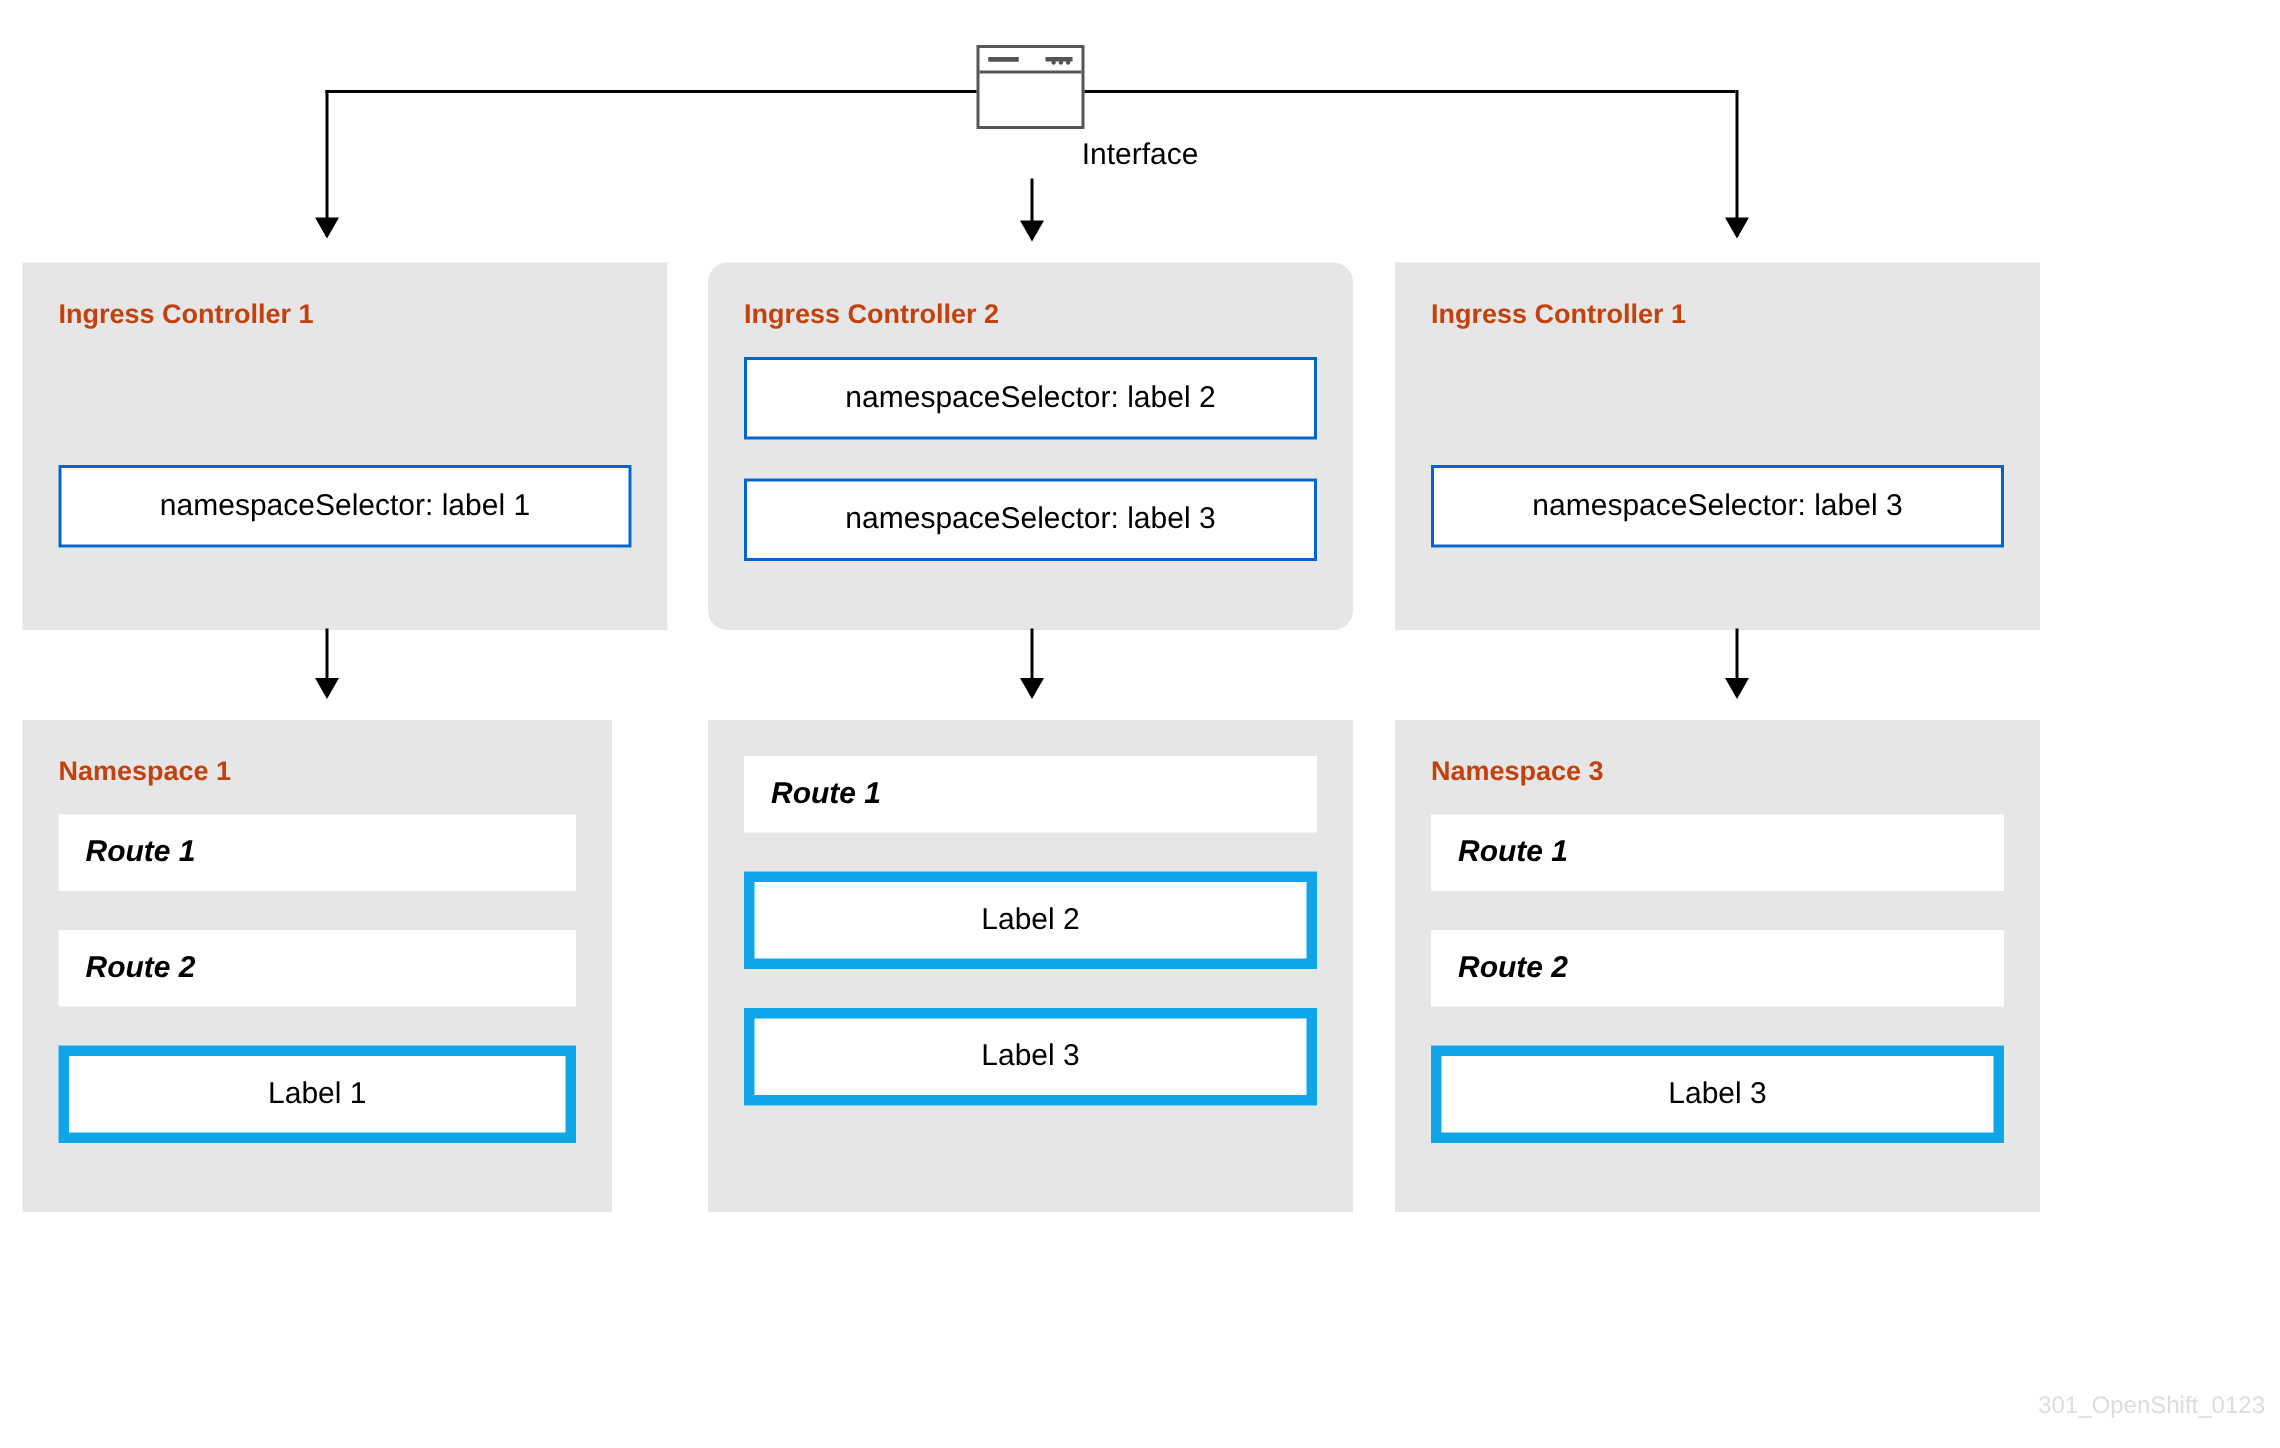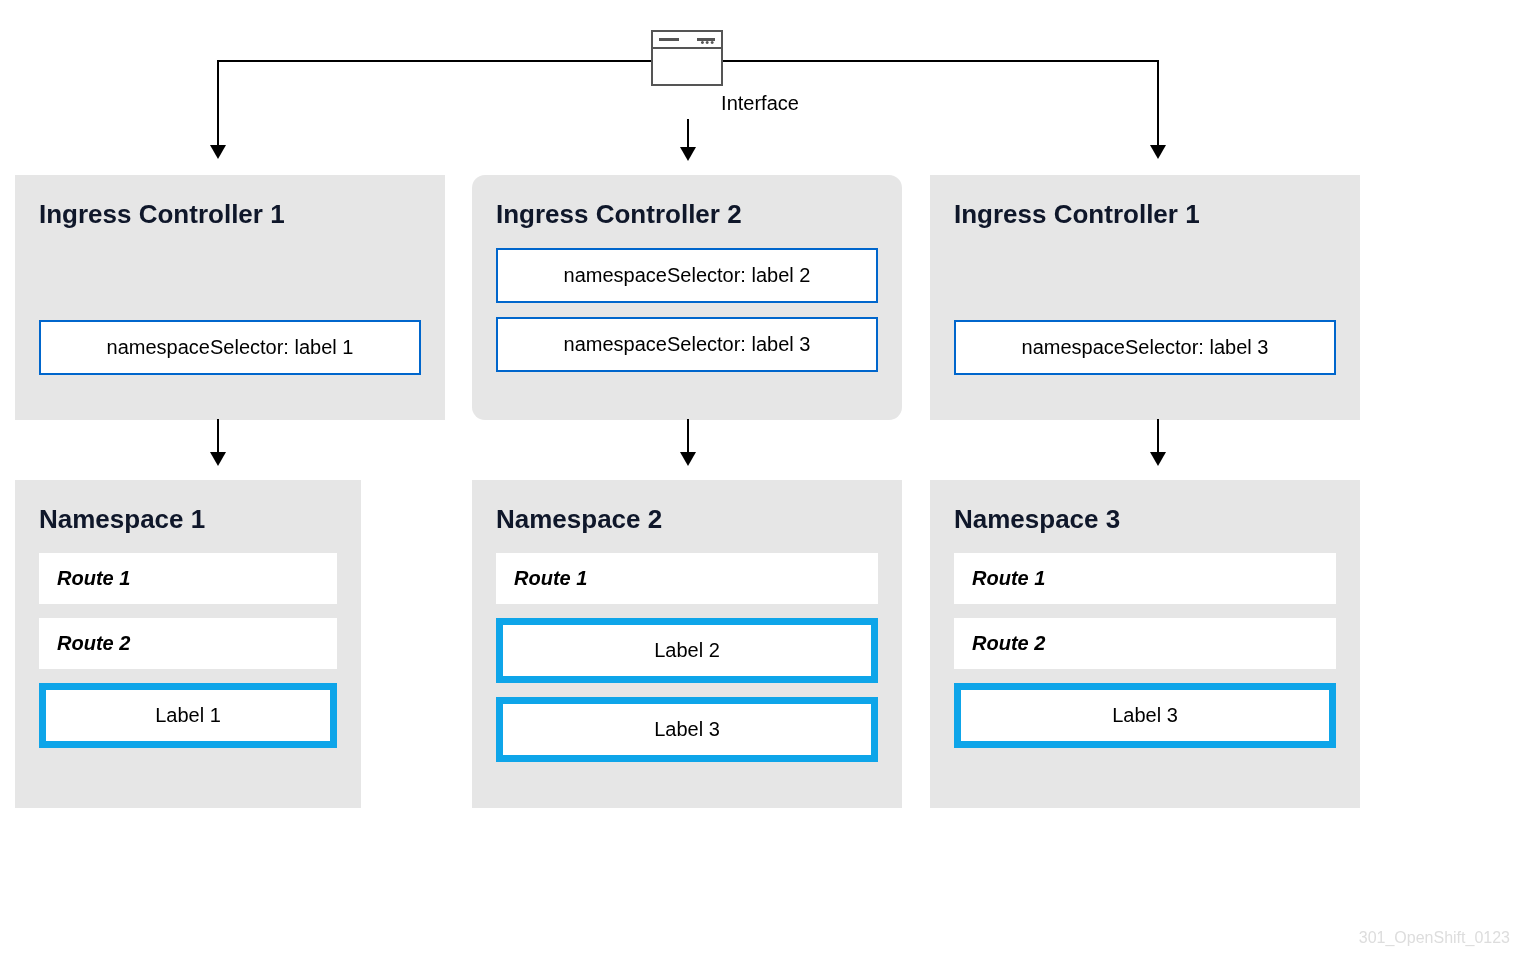--- a/index.html
+++ b/index.html
@@ -123,29 +123,29 @@
     .arrow-mid-2 { left: 687px; top: 419px; height: 45px; }
     .arrow-mid-3 { left: 1157px; top: 419px; height: 45px; }
 
     
     .box {
       position: absolute;
       background: #e6e6e6;
       padding: 24px;
     }
     .box-title {
-      font-size: 26px;
+      font-size: 18px;
       font-weight: 700;
-      color: #0f172a;
+      color: #c2410c;
       margin-bottom: 18px;
     }
     .item {
       background: #fff;
       padding: 14px 18px;
-      margin-bottom: 14px;
+      margin-bottom: 26px;
       font-size: 20px;
       color: #000;
     }
     .item:last-child { margin-bottom: 0; }
     .item.bordered {
       border: 2px solid #0066cc;
       text-align: center;
       font-weight: 400;
     }
     .item.route {
@@ -156,21 +156,21 @@
     .item.label-center {
       text-align: center;
       border: 7px solid #0ea5e9;
     }
     .spacer-72 { height: 72px; }
     
     .ctrl-1 { left: 15px;  top: 175px; width: 430px; height: 245px; }
     .ctrl-2 { left: 472px; top: 175px; width: 430px; height: 245px; border-radius: 13px; }
     .ctrl-3 { left: 930px; top: 175px; width: 430px; height: 245px; }
     
-    .ns-1 { left: 15px;  top: 480px; width: 346px; height: 328px; }
+    .ns-1 { left: 15px;  top: 480px; width: 393px; height: 328px; }
     .ns-2 { left: 472px; top: 480px; width: 430px; height: 328px; }
     .ns-3 { left: 930px; top: 480px; width: 430px; height: 328px; }
 
     .footer-tag {
       position: absolute;
       bottom: 18px;
       right: 10px;
       font-size: 16px;
       color: #ddd;
     }
@@ -217,21 +217,20 @@
   <div class="v-arrow arrow-mid-3"></div>
 
   <div class="box ns-1">
     <div class="box-title">Namespace 1</div>
     <div class="item route">Route 1</div>
     <div class="item route">Route 2</div>
     <div class="item label-center">Label 1</div>
   </div>
 
   <div class="box ns-2">
-    <div class="box-title">Namespace 2</div>
     <div class="item route">Route 1</div>
     <div class="item label-center">Label 2</div>
     <div class="item label-center">Label 3</div>
   </div>
 
   <div class="box ns-3">
     <div class="box-title">Namespace 3</div>
     <div class="item route">Route 1</div>
     <div class="item route">Route 2</div>
     <div class="item label-center">Label 3</div>

